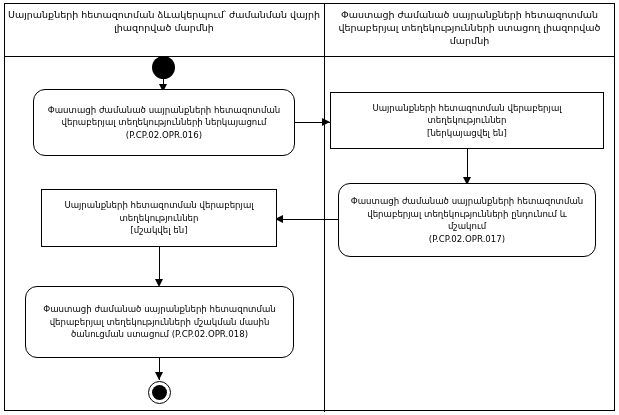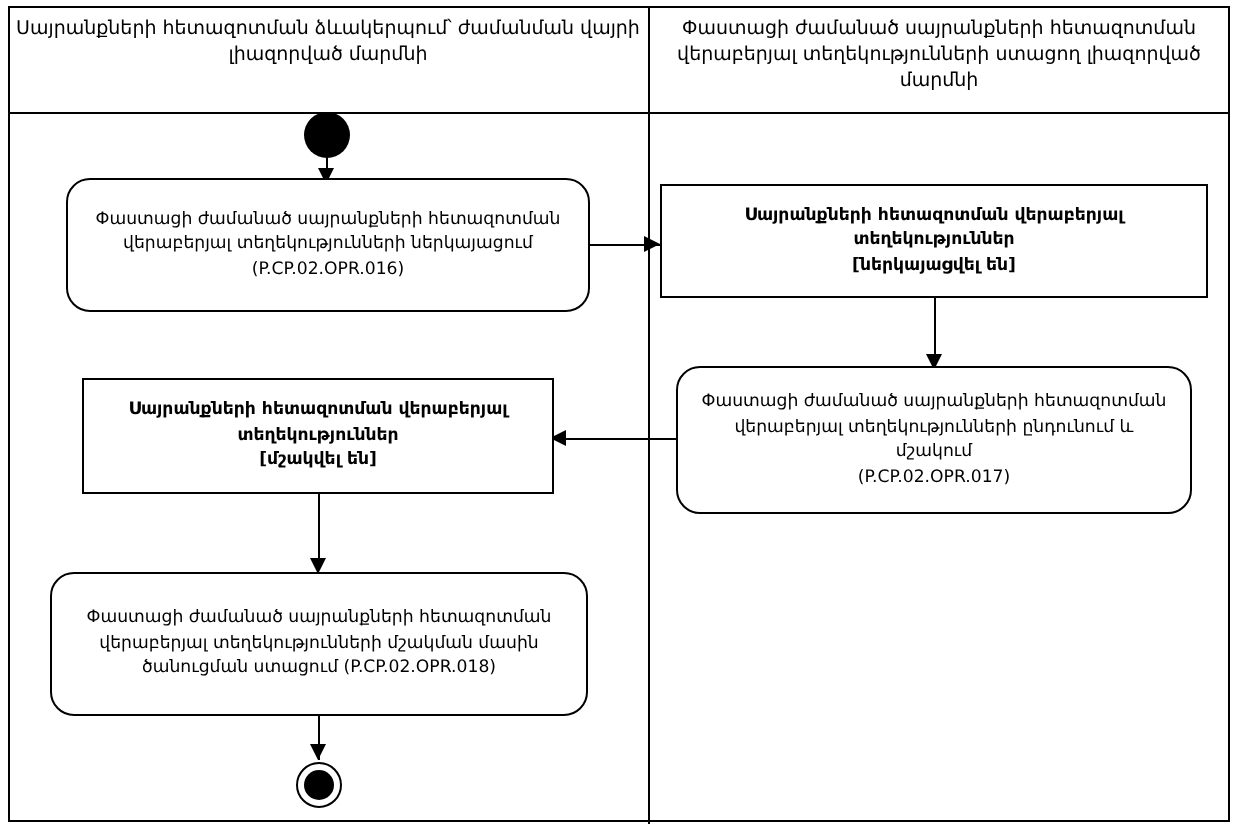--- a/index.html
+++ b/index.html
@@ -77,21 +77,20 @@
     font-size: 8.6px;
     line-height: 12.5px;
     color: #000000;
     padding: 3px 8px;
   }
   .node.rounded {
     border-radius: 12px;
   }
   .node.rect {
     border-radius: 0;
-    font-weight: bold;
   }
   .start-node {
     position: absolute;
     width: 23px;
     height: 23px;
     border-radius: 50%;
     background: #000000;
   }
   .end-node-outer {
     position: absolute;

